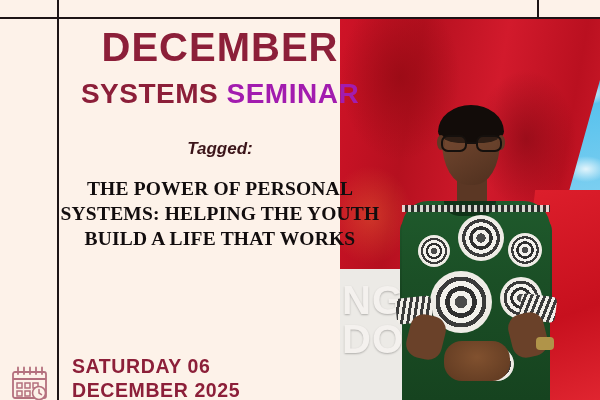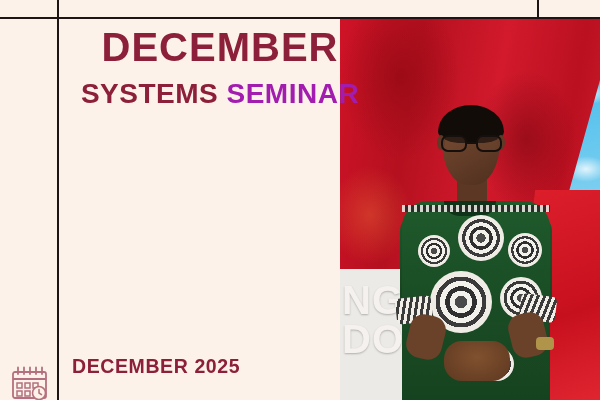--- a/index.html
+++ b/index.html
@@ -300,34 +300,37 @@
       <div class="p-forearm-l"></div>
       <div class="p-forearm-r"></div>
       <div class="p-watch"></div>
       <div class="p-hands"></div>
     </div>
   </div>
 
   <div class="txt">
     <h1 class="title-month">DECEMBER</h1>
     <h2 class="title-sub"><span class="a">SYSTEMS</span><span class="b"> SEMINAR</span></h2>
+    <p class="tagged">Tagged:</p>
+    <p class="theme">THE POWER OF PERSONAL SYSTEMS: HELPING THE YOUTH BUILD A LIFE THAT WORKS</p>
   </div>
 
   <div class="cal-icon">
     <svg width="40" height="34" viewBox="0 0 40 34" fill="none" xmlns="http://www.w3.org/2000/svg">
       <rect x="3" y="6" width="33" height="26" rx="2" stroke="#b4707e" stroke-width="1.8" fill="none"></rect>
       <path d="M3 13 H36" stroke="#b4707e" stroke-width="1.8"></path>
       <path d="M8 1.5 V8 M14 1.5 V8 M20 1.5 V8 M26 1.5 V8 M32 1.5 V8" stroke="#b4707e" stroke-width="1.8" stroke-linecap="round"></path>
       <rect x="7" y="17" width="5" height="5" stroke="#b4707e" stroke-width="1.5" fill="none"></rect>
       <rect x="15" y="17" width="5" height="5" stroke="#b4707e" stroke-width="1.5" fill="none"></rect>
       <rect x="23" y="17" width="5" height="5" stroke="#b4707e" stroke-width="1.5" fill="none"></rect>
       <rect x="7" y="25" width="5" height="5" stroke="#b4707e" stroke-width="1.5" fill="none"></rect>
       <rect x="15" y="25" width="5" height="5" stroke="#b4707e" stroke-width="1.5" fill="none"></rect>
       <circle cx="29" cy="27" r="6.5" stroke="#b4707e" stroke-width="1.6" fill="#fdf2e9"></circle>
       <path d="M29 23.5 V27 L31.5 28.6" stroke="#b4707e" stroke-width="1.5" stroke-linecap="round"></path>
     </svg>
   </div>
 
   <div class="datebox">
+    <p class="date-line">SATURDAY 06</p>
     <p class="date-line">DECEMBER 2025</p>
   </div>
 
 </div>
 
 </body></html>

